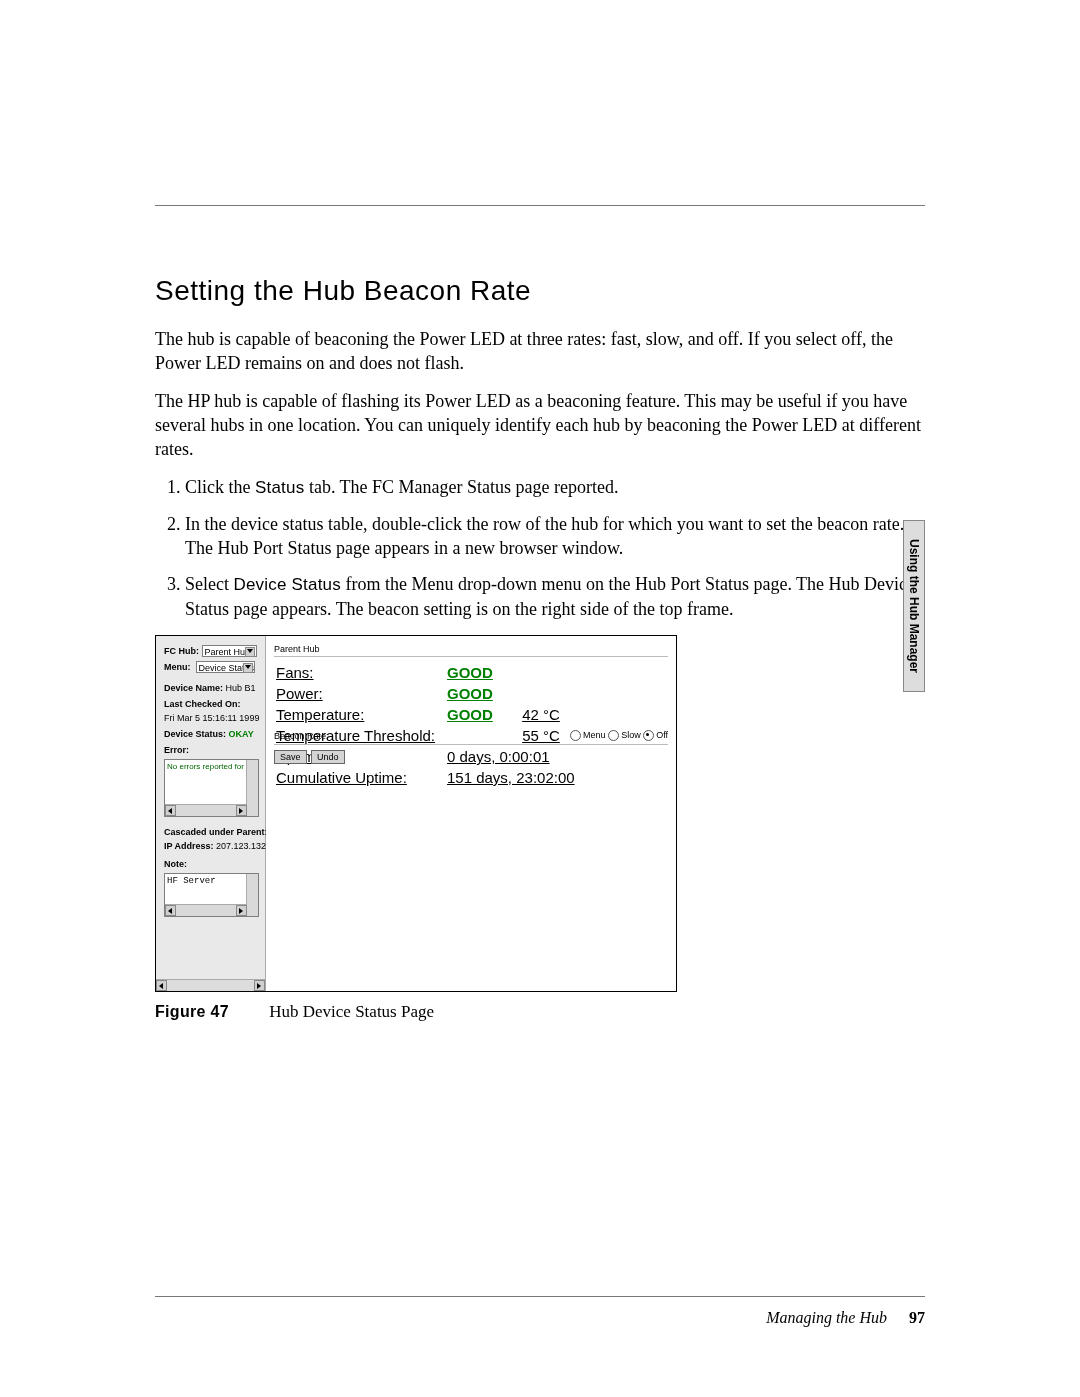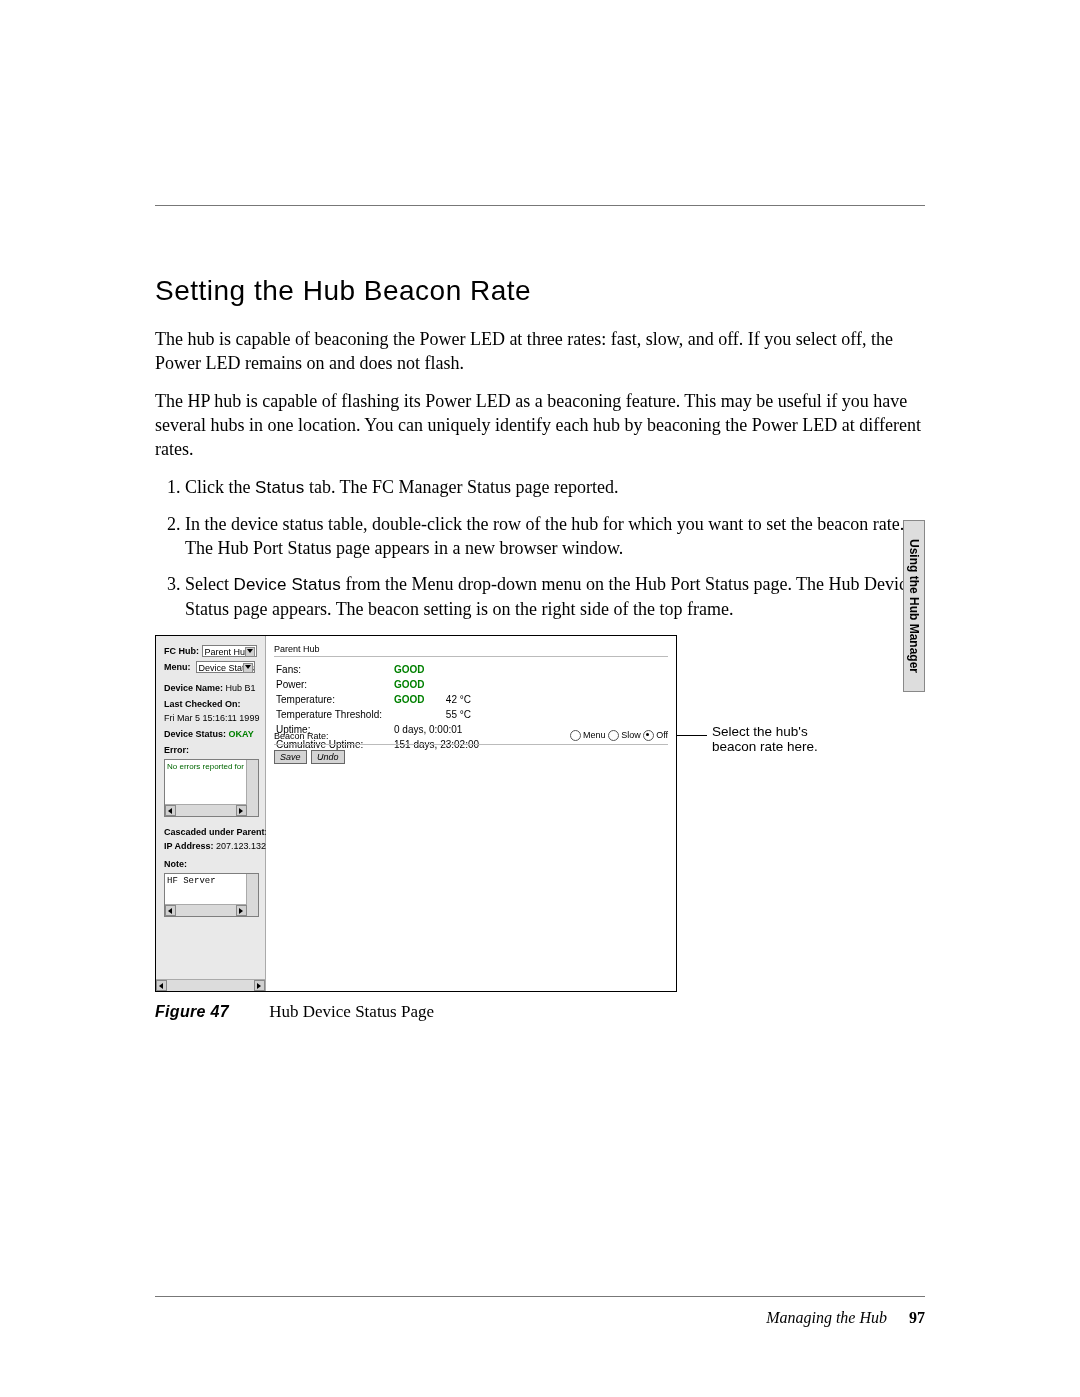--- a/index.html
+++ b/index.html
@@ -62,21 +62,21 @@
   }
   .figure-box {
     position: relative;
     width: 520px;
     height: 355px;
     background: #c6c6c6;
     border: 1px solid #000;
   }
   .figure-and-callout {
     display: flex;
-    align-items: center;
+    align-items: flex-end;
   }
   .callout-cell {
     flex: 1;
     position: relative;
     height: 355px;
   }
   .callout-line {
     position: absolute;
     top: 99px;
     left: 0;
@@ -203,29 +203,28 @@
   }
   .ss-arrow .tri-u {
     position: absolute; left: 2px; top: 2px;
     width:0;height:0;border-left:3px solid transparent;border-right:3px solid transparent;border-bottom:4px solid #000;
   }
   .ss-arrow .tri-d {
     position: absolute; left: 2px; top: 2px;
     width:0;height:0;border-left:3px solid transparent;border-right:3px solid transparent;border-top:4px solid #000;
   }
   .ss-green { color: #008000; font-weight: bold; }
-  .ss-main table td { font-size: 10px; padding: 1px 10px 1px 0; white-space: nowrap; vertical-align: top;}
+  .ss-main table td { font-size: 15px; padding: 1px 10px 1px 0; white-space: nowrap; vertical-align: top; text-decoration: underline;}
   .ss-btn {
     display: inline-block;
     background: #d4d4d4;
     border: 1px solid #666;
     padding: 1px 5px;
     font-size: 9px;
     margin-right: 2px;
-    font-style: italic;
   }
   .ss-radio {
     display:inline-block;width:9px;height:9px;border:1px solid #555;border-radius:50%;background:#fff;vertical-align:middle;margin-right:2px;position:relative;
   }
   .ss-radio.checked::after {
     content:"";position:absolute;left:2px;top:2px;width:3px;height:3px;background:#000;border-radius:50%;
   }
   .ss-leftscroll {
     position:absolute;left:0;right:0;bottom:0;height:11px;background:#dcdcdc;border-top:1px solid #aaa;
   }
@@ -235,21 +234,20 @@
     font-family: "Century Schoolbook", "Times New Roman", serif;
     font-size: 17px;
   }
   .figure-caption .fig-label {
     font-family: Arial, Helvetica, sans-serif;
     font-weight: bold;
     letter-spacing: 0.3px;
     font-size: 16px;
     display: inline-block;
     width: 110px;
-    font-style: italic;
   }
 
   .hr-bottom {
     position: absolute;
     left: 155px; right: 155px;
     bottom: 100px;
     border-top: 1px solid #777;
   }
   .footer {
     position: absolute;
@@ -427,24 +425,20 @@
               <span><span class="ss-radio checked"></span><span>Off</span></span>
             </div>
             <div style="position:absolute;left:8px;right:8px;top:108px;border-top:1px solid #bbb;"></div>
             <div style="position:absolute;left:8px;top:114px;">
               <span class="ss-btn">Save</span>
               <span class="ss-btn">Undo</span>
             </div>
           </div>
         </div>
 
-        <div class="callout-cell">
-          <div class="callout-line"></div>
-          <div class="callout-text">Select the hub's beacon rate here.</div>
-        </div>
       </div>
 
       <div class="figure-caption">
         <span class="fig-label">Figure 47</span>
         <span>Hub Device Status Page</span>
       </div>
     </div>
   </div>
 
   <div class="hr-bottom"></div>

